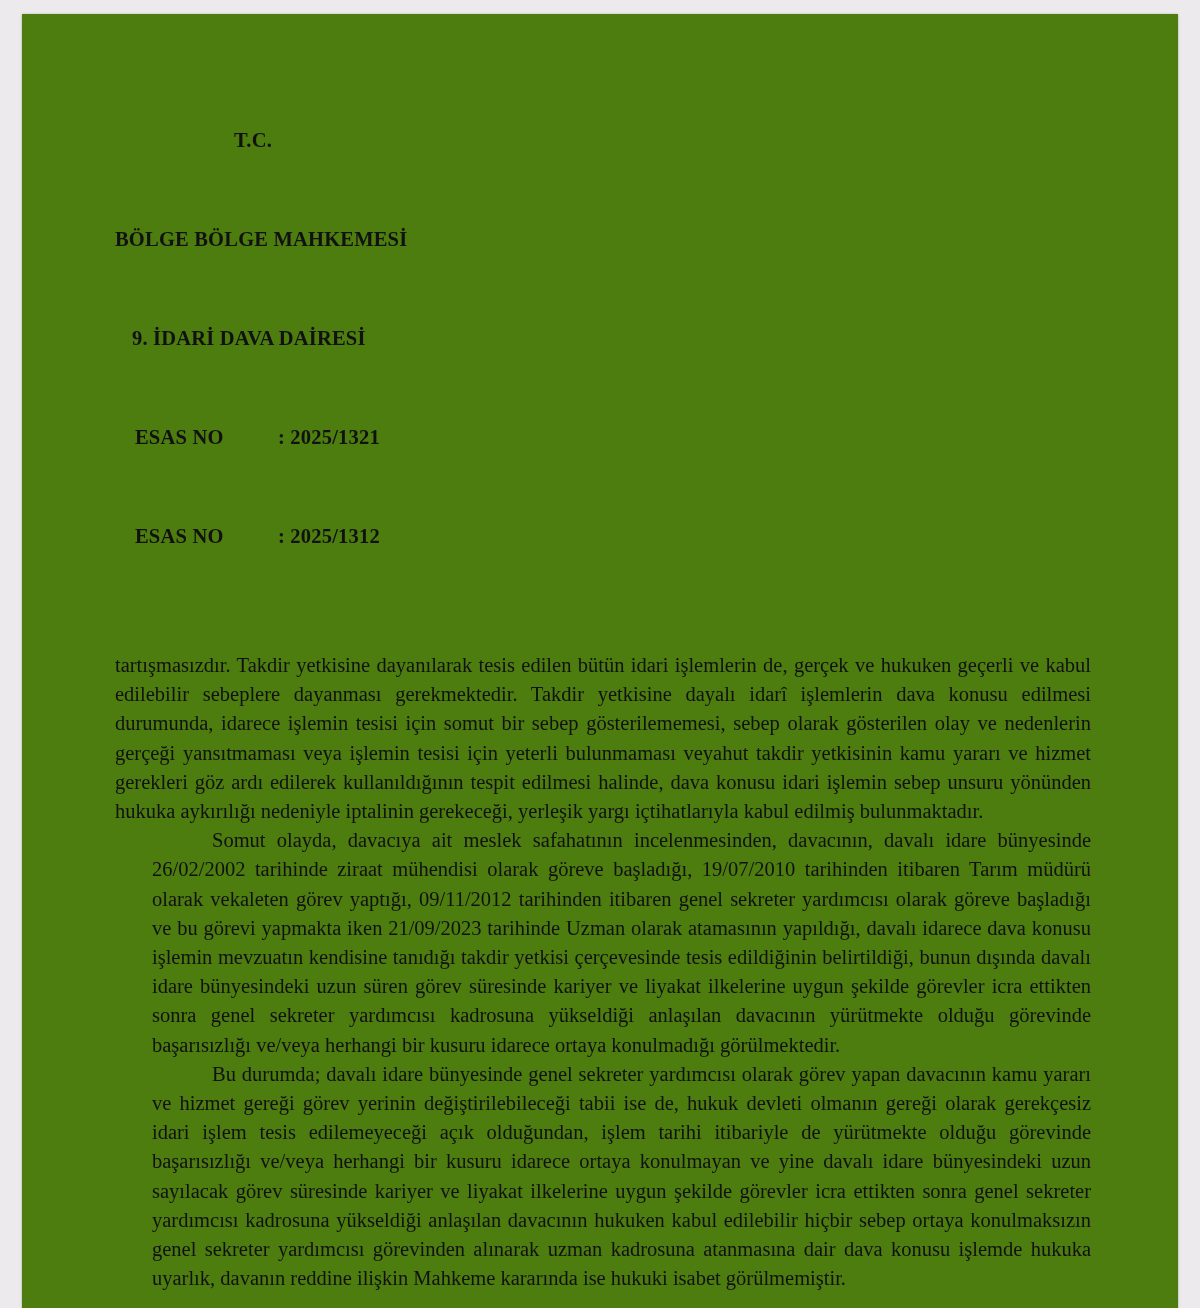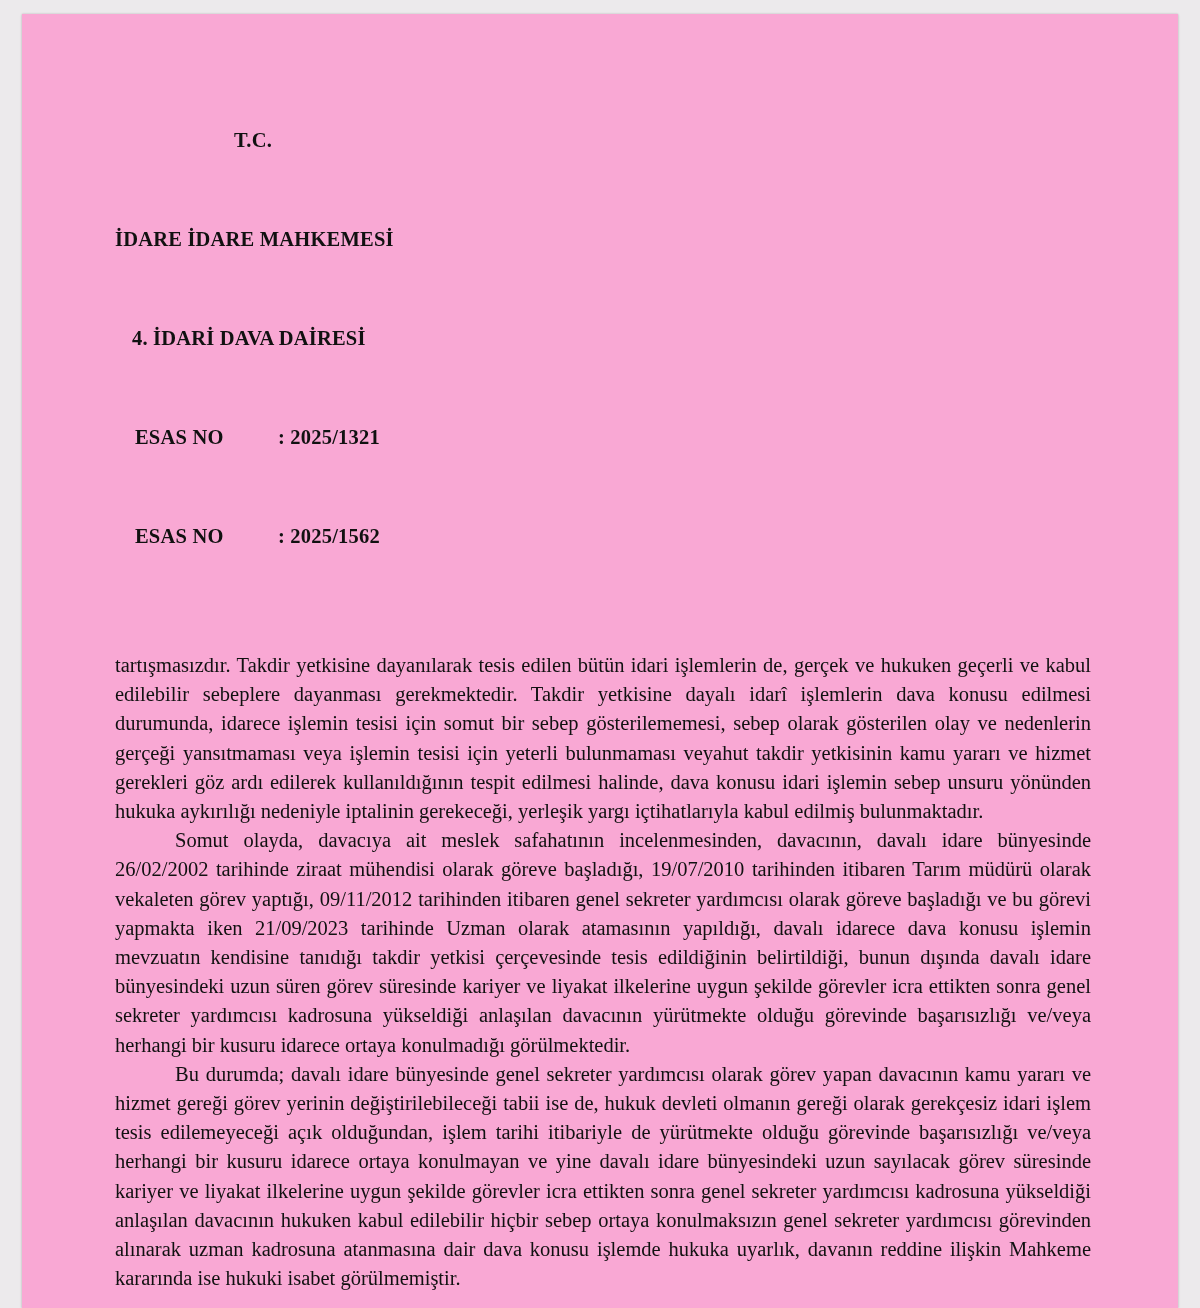--- a/index.html
+++ b/index.html
@@ -22,21 +22,21 @@
     background: #eceaec;
     padding-top: 14px;
     padding-left: 22px;
     padding-right: 22px;
   }
 
   .page-sheet {
     position: relative;
     width: 1156px;
     height: 1294px;
-    background: #f9a8d4;
+    background: #4d7c0f;
     box-shadow: 0 0 2px rgba(0,0,0,0.18), 0 1px 3px rgba(0,0,0,0.10);
     overflow: hidden;
   }
 
   .content {
     position: absolute;
     left: 93px;
     top: 0;
     width: 976px;
     height: 100%;
@@ -66,35 +66,35 @@
     line-height: 29.2px;
     color: #111;
   }
   p.para {
     margin: 0 0 0 0;
     text-align: justify;
     text-justify: inter-word;
     hyphens: none;
   }
   p.para.indent { text-indent: 60px; }
-  p.para + p.para { margin-top: 0; }
+  p.para + p.para { margin-top: 0; margin-left: 37px; }
 </style>
 </head>
 <body>
 
 <div class="page-shell">
   <div class="page-sheet">
     <div class="content">
 
       <div class="doc-header">
         <div class="hdr-tc">T.C.</div>
-        <div class="hdr-court">İDARE İDARE MAHKEMESİ</div>
-        <div class="hdr-chamber">4. İDARİ DAVA DAİRESİ</div>
+        <div class="hdr-court">BÖLGE BÖLGE MAHKEMESİ</div>
+        <div class="hdr-chamber">9. İDARİ DAVA DAİRESİ</div>
         <div class="hdr-row"><span class="hdr-label">ESAS NO</span><span>: 2025/1321</span></div>
-        <div class="hdr-row"><span class="hdr-label">ESAS NO</span><span>: 2025/1562</span></div>
+        <div class="hdr-row"><span class="hdr-label">ESAS NO</span><span>: 2025/1312</span></div>
       </div>
 
       <div class="body-block">
         <p class="para">tartışmasızdır. Takdir yetkisine dayanılarak tesis edilen bütün idari işlemlerin de, gerçek ve hukuken geçerli ve kabul edilebilir sebeplere dayanması gerekmektedir. Takdir yetkisine dayalı idarî işlemlerin dava konusu edilmesi durumunda, idarece işlemin tesisi için somut bir sebep gösterilememesi, sebep olarak gösterilen olay ve nedenlerin gerçeği yansıtmaması veya işlemin tesisi için yeterli bulunmaması veyahut takdir yetkisinin kamu yararı ve hizmet gerekleri göz ardı edilerek kullanıldığının tespit edilmesi halinde, dava konusu idari işlemin sebep unsuru yönünden hukuka aykırılığı nedeniyle iptalinin gerekeceği, yerleşik yargı içtihatlarıyla kabul edilmiş bulunmaktadır.</p>
         <p class="para indent">Somut olayda, davacıya ait meslek safahatının incelenmesinden, davacının, davalı idare bünyesinde 26/02/2002 tarihinde ziraat mühendisi olarak göreve başladığı, 19/07/2010 tarihinden itibaren Tarım müdürü olarak vekaleten görev yaptığı, 09/11/2012 tarihinden itibaren genel sekreter yardımcısı olarak göreve başladığı ve bu görevi yapmakta iken 21/09/2023 tarihinde Uzman olarak atamasının yapıldığı, davalı idarece dava konusu işlemin mevzuatın kendisine tanıdığı takdir yetkisi çerçevesinde tesis edildiğinin belirtildiği, bunun dışında davalı idare bünyesindeki uzun süren görev süresinde kariyer ve liyakat ilkelerine uygun şekilde görevler icra ettikten sonra genel sekreter yardımcısı kadrosuna yükseldiği anlaşılan davacının yürütmekte olduğu görevinde başarısızlığı ve/veya herhangi bir kusuru idarece ortaya konulmadığı görülmektedir.</p>
         <p class="para indent">Bu durumda; davalı idare bünyesinde genel sekreter yardımcısı olarak görev yapan davacının kamu yararı ve hizmet gereği  görev yerinin değiştirilebileceği tabii ise de, hukuk devleti olmanın gereği olarak gerekçesiz idari işlem tesis edilemeyeceği açık olduğundan, işlem tarihi itibariyle de yürütmekte olduğu görevinde başarısızlığı ve/veya herhangi bir kusuru idarece ortaya konulmayan ve yine davalı idare bünyesindeki uzun sayılacak görev süresinde kariyer ve liyakat ilkelerine uygun şekilde görevler icra ettikten sonra genel sekreter yardımcısı kadrosuna yükseldiği anlaşılan davacının hukuken kabul edilebilir hiçbir sebep ortaya konulmaksızın genel sekreter yardımcısı görevinden alınarak  uzman kadrosuna atanmasına dair dava konusu işlemde hukuka uyarlık, davanın reddine ilişkin Mahkeme kararında ise hukuki isabet görülmemiştir.</p>
       </div>
 
     </div>
   </div>

